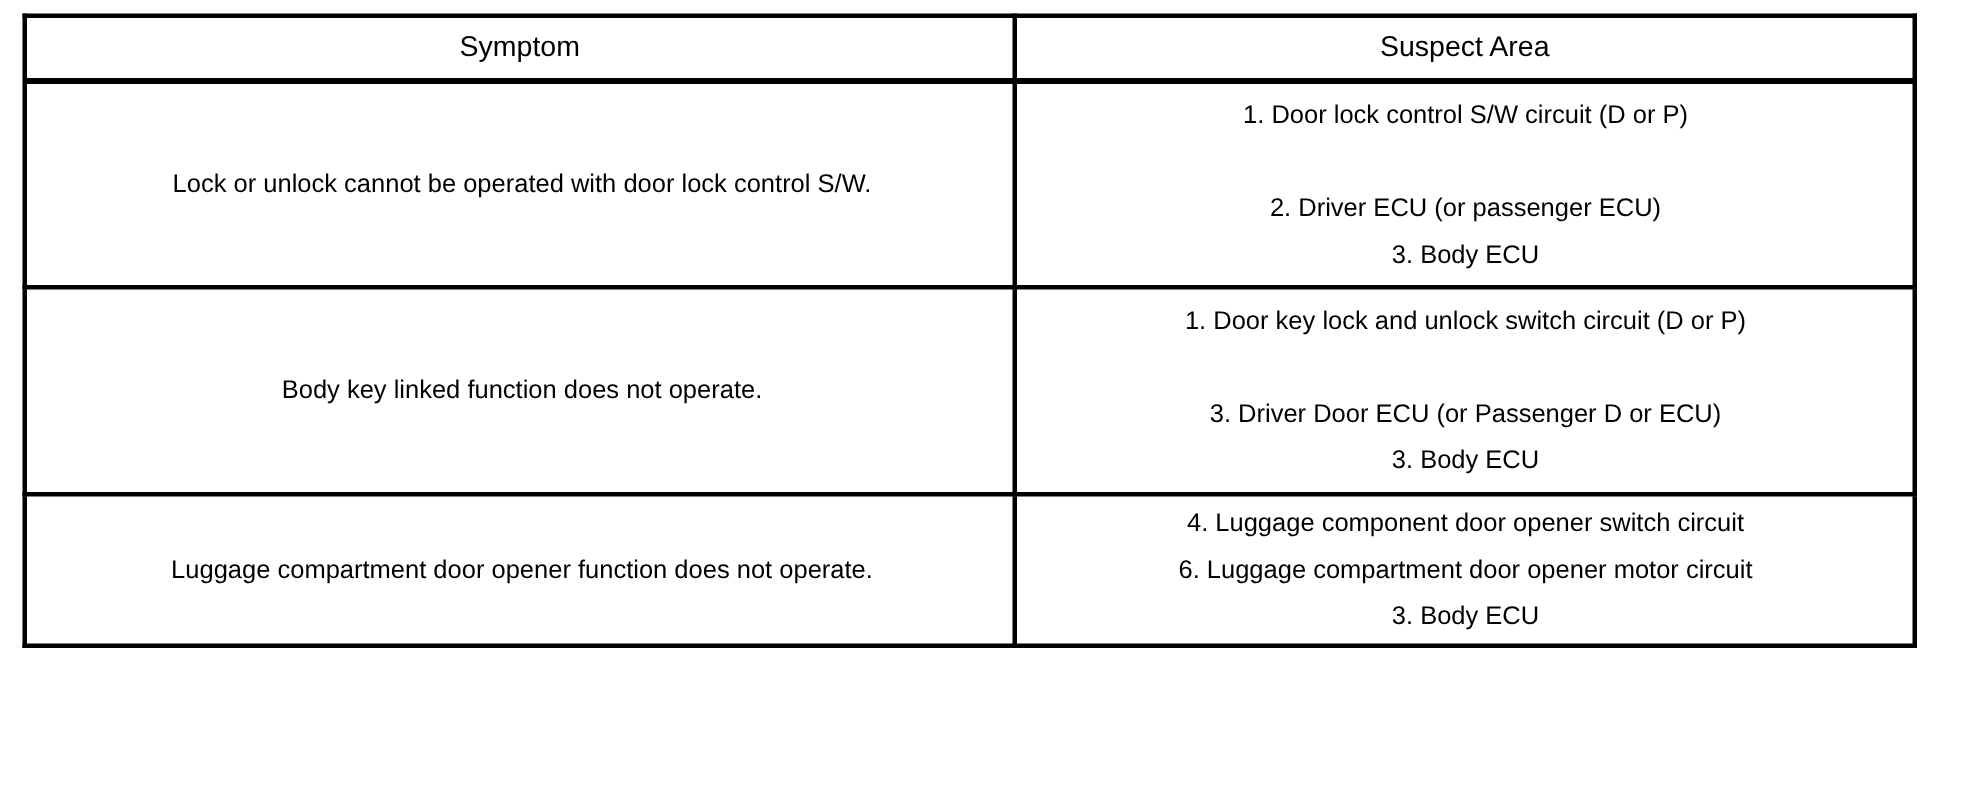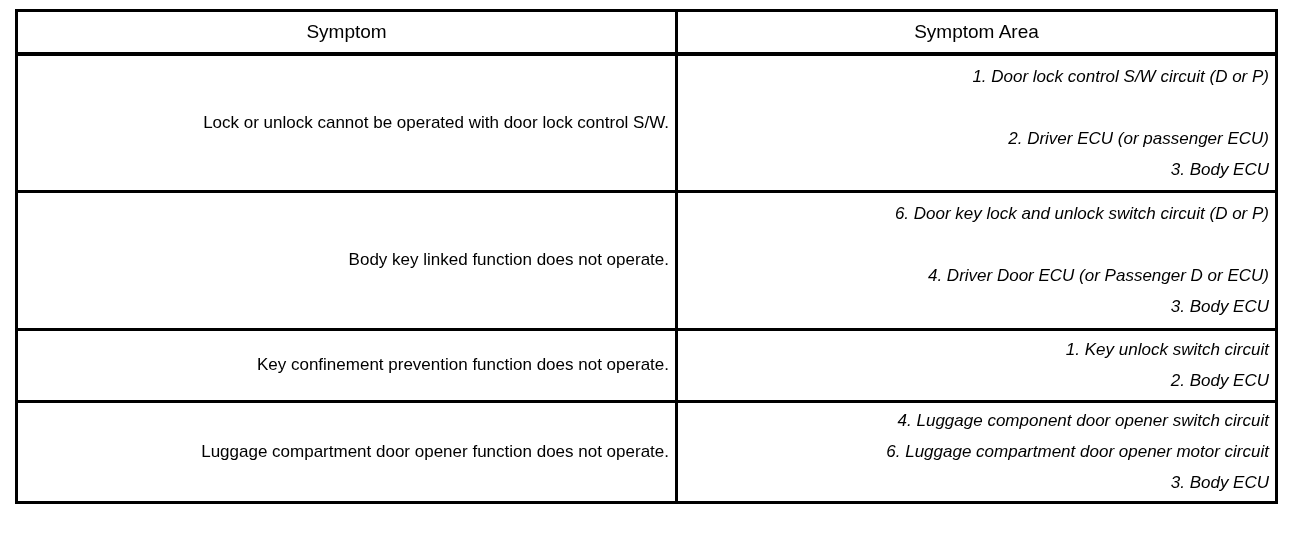--- a/index.html
+++ b/index.html
@@ -38,29 +38,28 @@
     font-weight: 400;
     text-align: center;
     border-bottom: 4px solid #000000;
   }
   tr.r0 { height: 137px; }
   tr.r1 { height: 138px; }
   tr.r2 { height: 72px; }
   tr.r3 { height: 101px; }
   td.sym-cell {
     font-size: 17px;
-    text-align: right;
+    text-align: center;
     padding-left: 9px;
     padding-right: 6px;
   }
   td.sus-cell {
-    text-align: right;
+    text-align: center;
     padding-left: 7px;
     padding-right: 6px;
-    font-style: italic;
   }
   .sa-list {
     display: flex;
     flex-direction: column;
     justify-content: center;
   }
   .sa-item {
     font-size: 17px;
     line-height: 31px;
     min-height: 31px;
@@ -72,21 +71,21 @@
 
 <div class="page">
   <table class="diag-table">
     <colgroup>
       <col class="c-symptom">
       <col class="c-suspect">
     </colgroup>
     <thead>
       <tr>
         <th>Symptom</th>
-        <th>Symptom Area</th>
+        <th>Suspect Area</th>
       </tr>
     </thead>
     <tbody>
       <tr class="r0">
         <td class="sym-cell">
           <span>Lock or unlock cannot be operated with door lock control S/W.</span>
         </td>
         <td class="sus-cell">
           <div class="sa-list">
             <div class="sa-item">1. Door lock control S/W circuit (D or P)</div>
@@ -95,35 +94,24 @@
             <div class="sa-item">3. Body ECU</div>
           </div>
         </td>
       </tr>
       <tr class="r1">
         <td class="sym-cell">
           <span>Body key linked function does not operate.</span>
         </td>
         <td class="sus-cell">
           <div class="sa-list">
-            <div class="sa-item">6. Door key lock and unlock switch circuit (D or P)</div>
+            <div class="sa-item">1. Door key lock and unlock switch circuit (D or P)</div>
             <div class="sa-item"></div>
-            <div class="sa-item">4. Driver Door ECU (or Passenger D or ECU)</div>
+            <div class="sa-item">3. Driver Door ECU (or Passenger D or ECU)</div>
             <div class="sa-item">3. Body ECU</div>
-          </div>
-        </td>
-      </tr>
-      <tr class="r2">
-        <td class="sym-cell">
-          <span>Key confinement prevention function does not operate.</span>
-        </td>
-        <td class="sus-cell">
-          <div class="sa-list">
-            <div class="sa-item">1. Key unlock switch circuit</div>
-            <div class="sa-item">2. Body ECU</div>
           </div>
         </td>
       </tr>
       <tr class="r3">
         <td class="sym-cell">
           <span>Luggage compartment door opener function does not operate.</span>
         </td>
         <td class="sus-cell">
           <div class="sa-list">
             <div class="sa-item">4. Luggage component door opener switch circuit</div>

